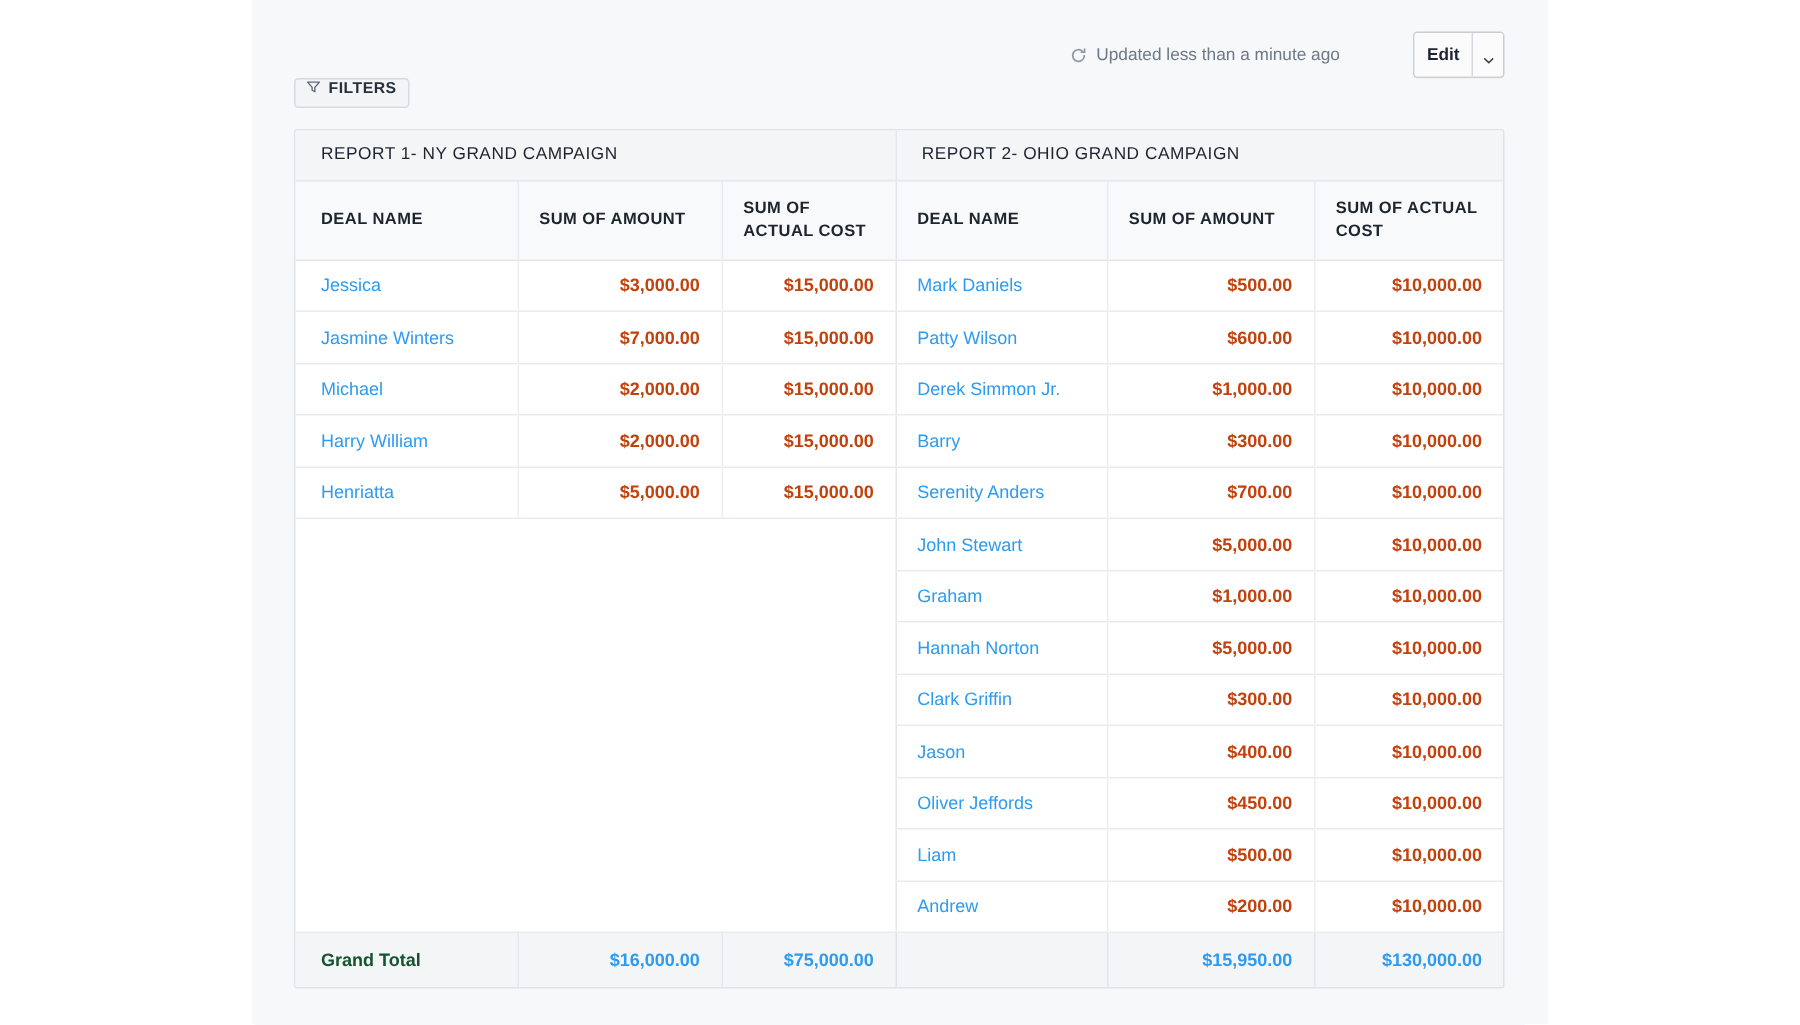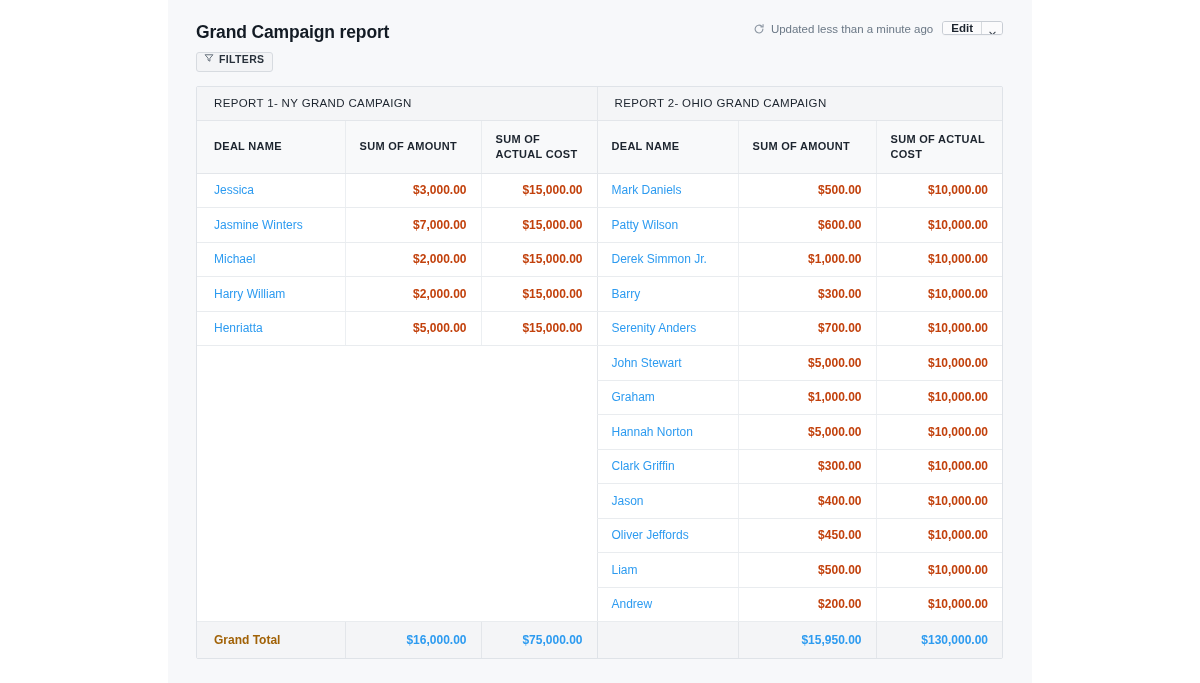--- a/index.html
+++ b/index.html
@@ -56,22 +56,23 @@
     padding-top: 1px;
   }
   .refresh-icon { display: block; width: 12px; height: 12px; }
   .btn-group {
     display: flex;
     align-items: stretch;
     border: 1px solid #c8cdd4;
     border-radius: 3px;
     background: #fbfbfc;
     overflow: hidden;
-    height: 14px;
+    height: 31px;
     box-shadow: 0 1px 0 rgba(0,0,0,0.02);
+    margin-left: 40px;
   }
   .btn-edit {
     padding: 0 8px;
     font-size: 11.5px;
     font-weight: bold;
     color: #1c242e;
     display: flex; align-items: center;
     background: #fbfbfc;
     border: none;
     cursor: pointer;
@@ -198,33 +199,32 @@
     border-bottom: none;
     border-left: 1px solid #e3e6ea;
     font-size: 12px;
     vertical-align: middle;
     padding: 0 14px;
   }
   .total-row td.first {
     border-left: none;
     padding-left: 17px;
     font-weight: bold;
-    color: #a16207;
+    color: #14532d;
   }
   .total-row td.sep { border-left: 1px solid #dfe3e8; }
   .total-row td.num { color: #2d9bf0; font-weight: bold; text-align: right; }
 </style>
 </head>
 <body>
 
 <div id="page">
   <div class="panel"></div>
 
   <div class="page-head">
-    <div class="page-title">Grand Campaign report</div>
     <div class="head-right">
       <div class="updated">
         <span class="refresh-icon">
           <svg viewBox="0 0 16 16" width="12" height="12" fill="none" stroke="#8c96a2" stroke-width="1.5" stroke-linecap="round">
             <path d="M13.2 8a5.2 5.2 0 1 1-1.6-3.7"></path>
             <path d="M13.4 2.2v2.9h-2.9"></path>
           </svg>
         </span>
         <span>Updated less than a minute ago</span>
       </div>

